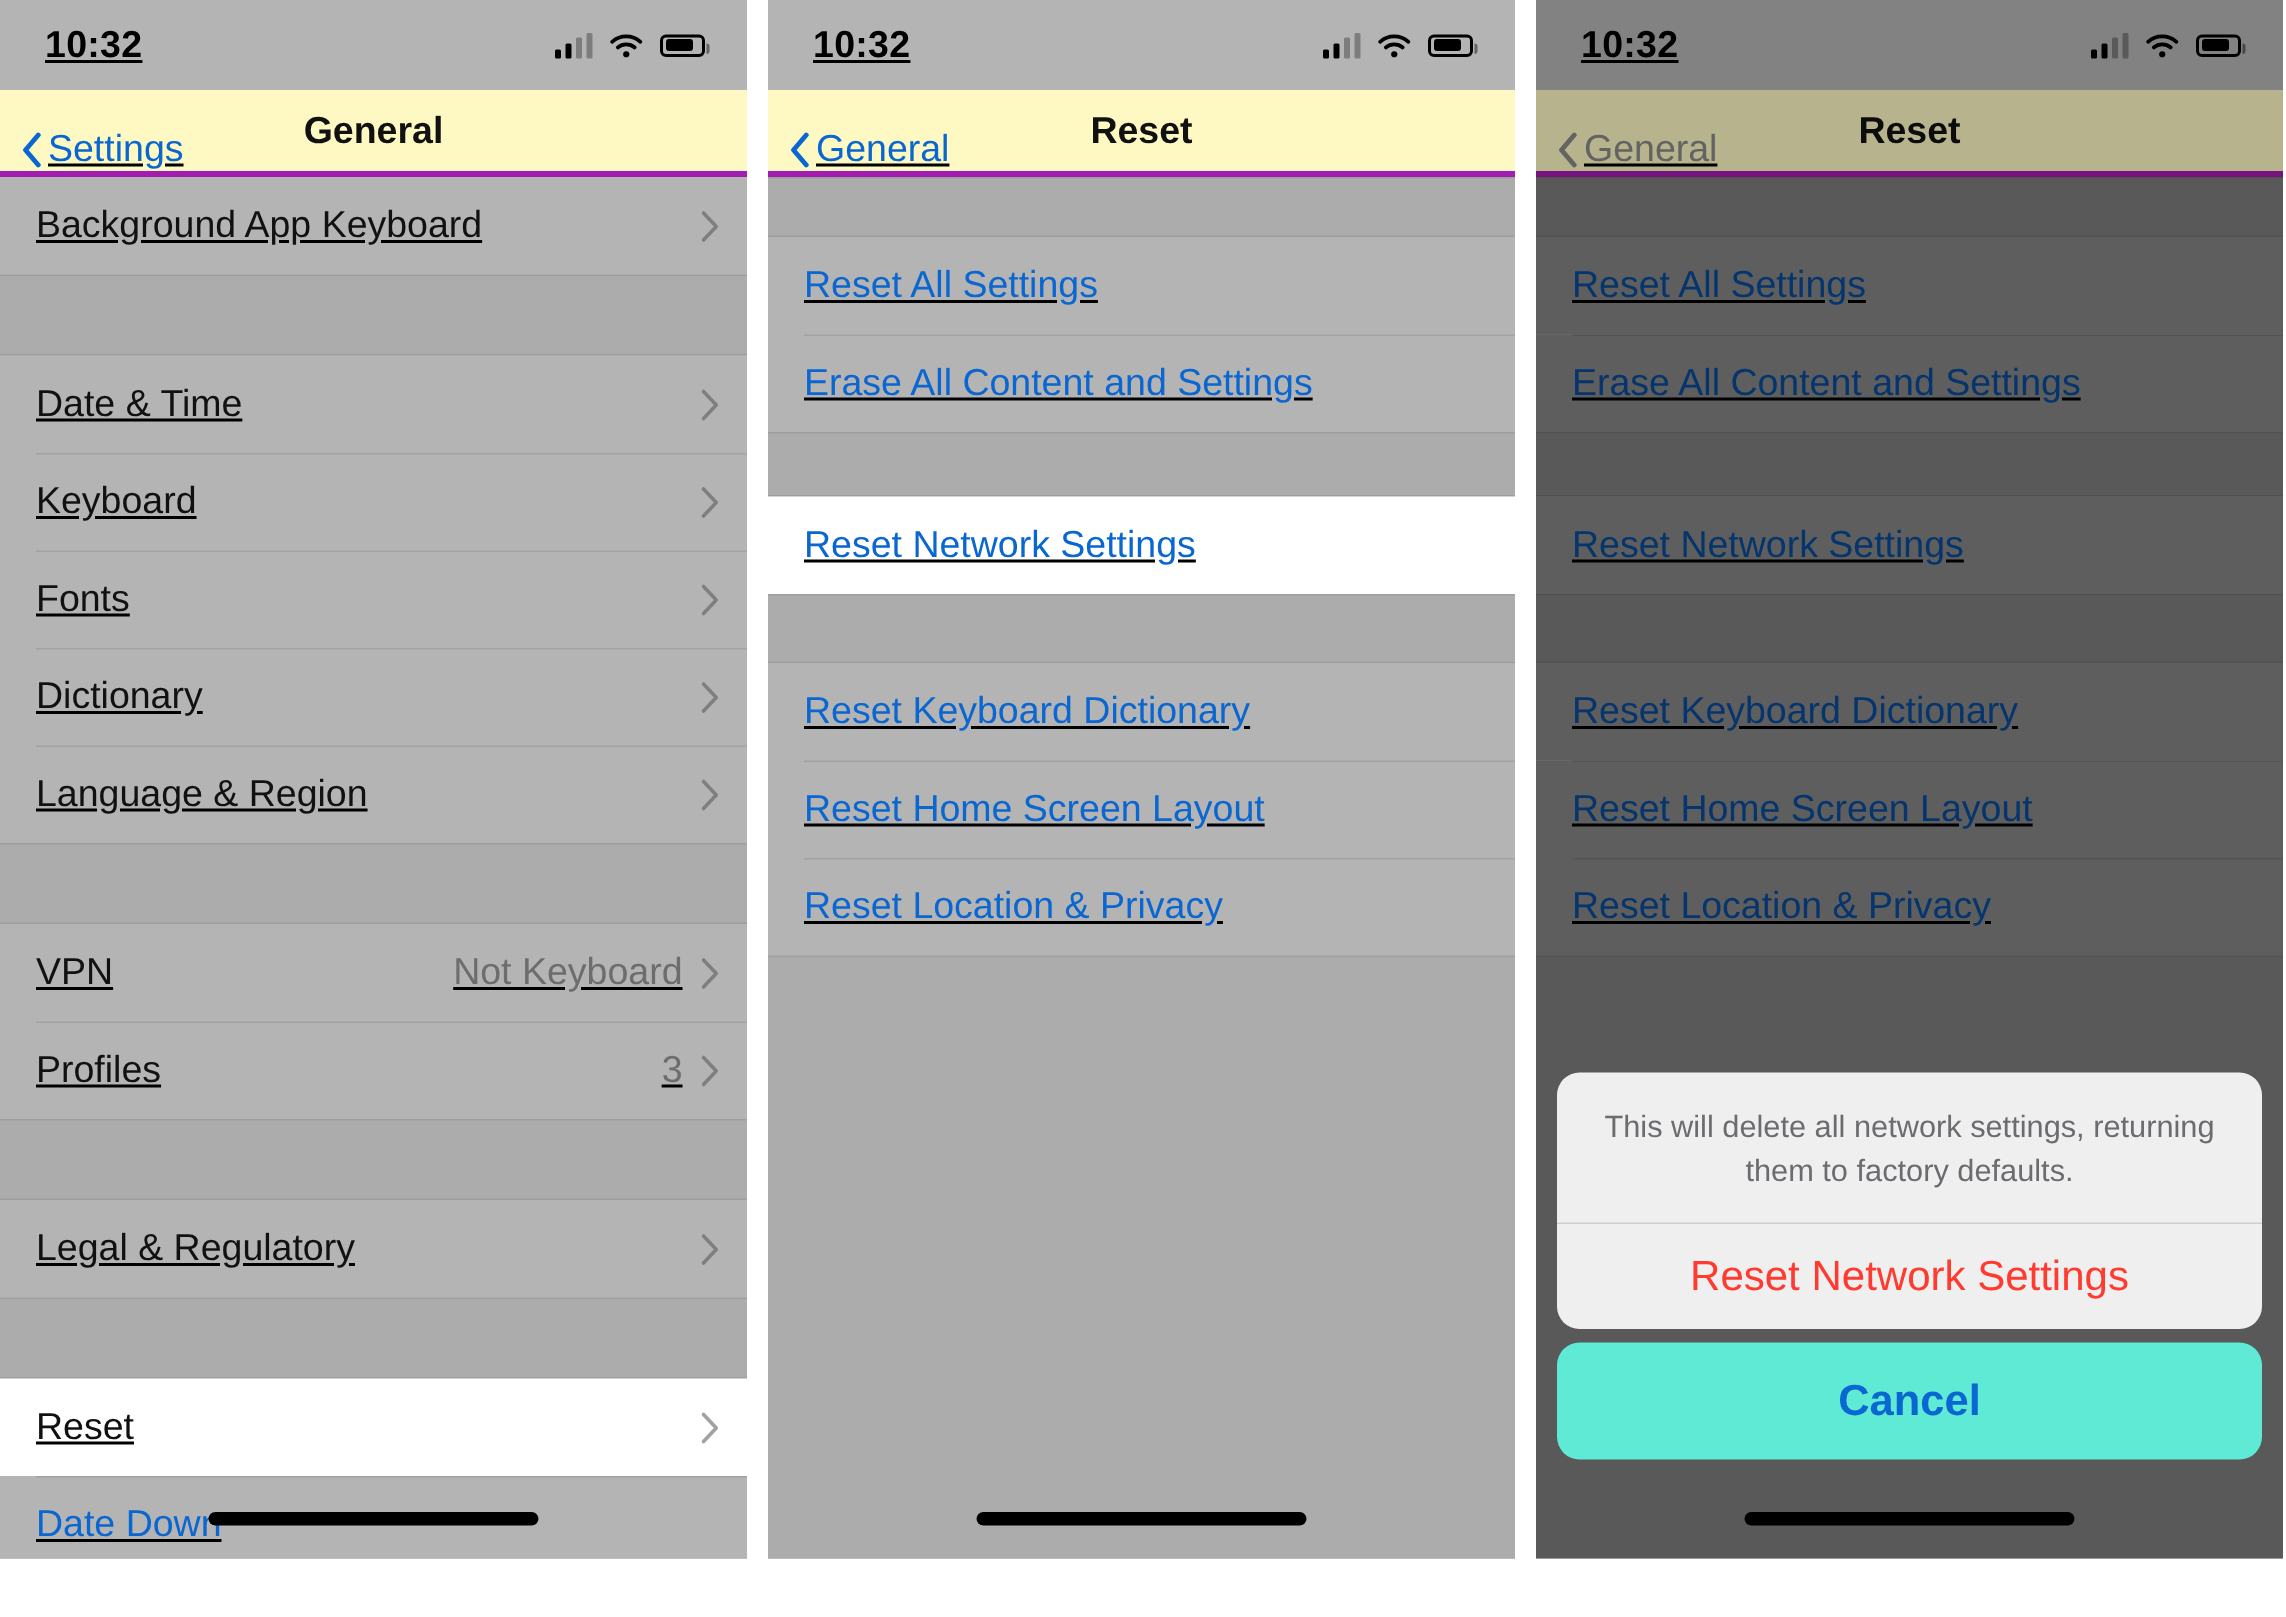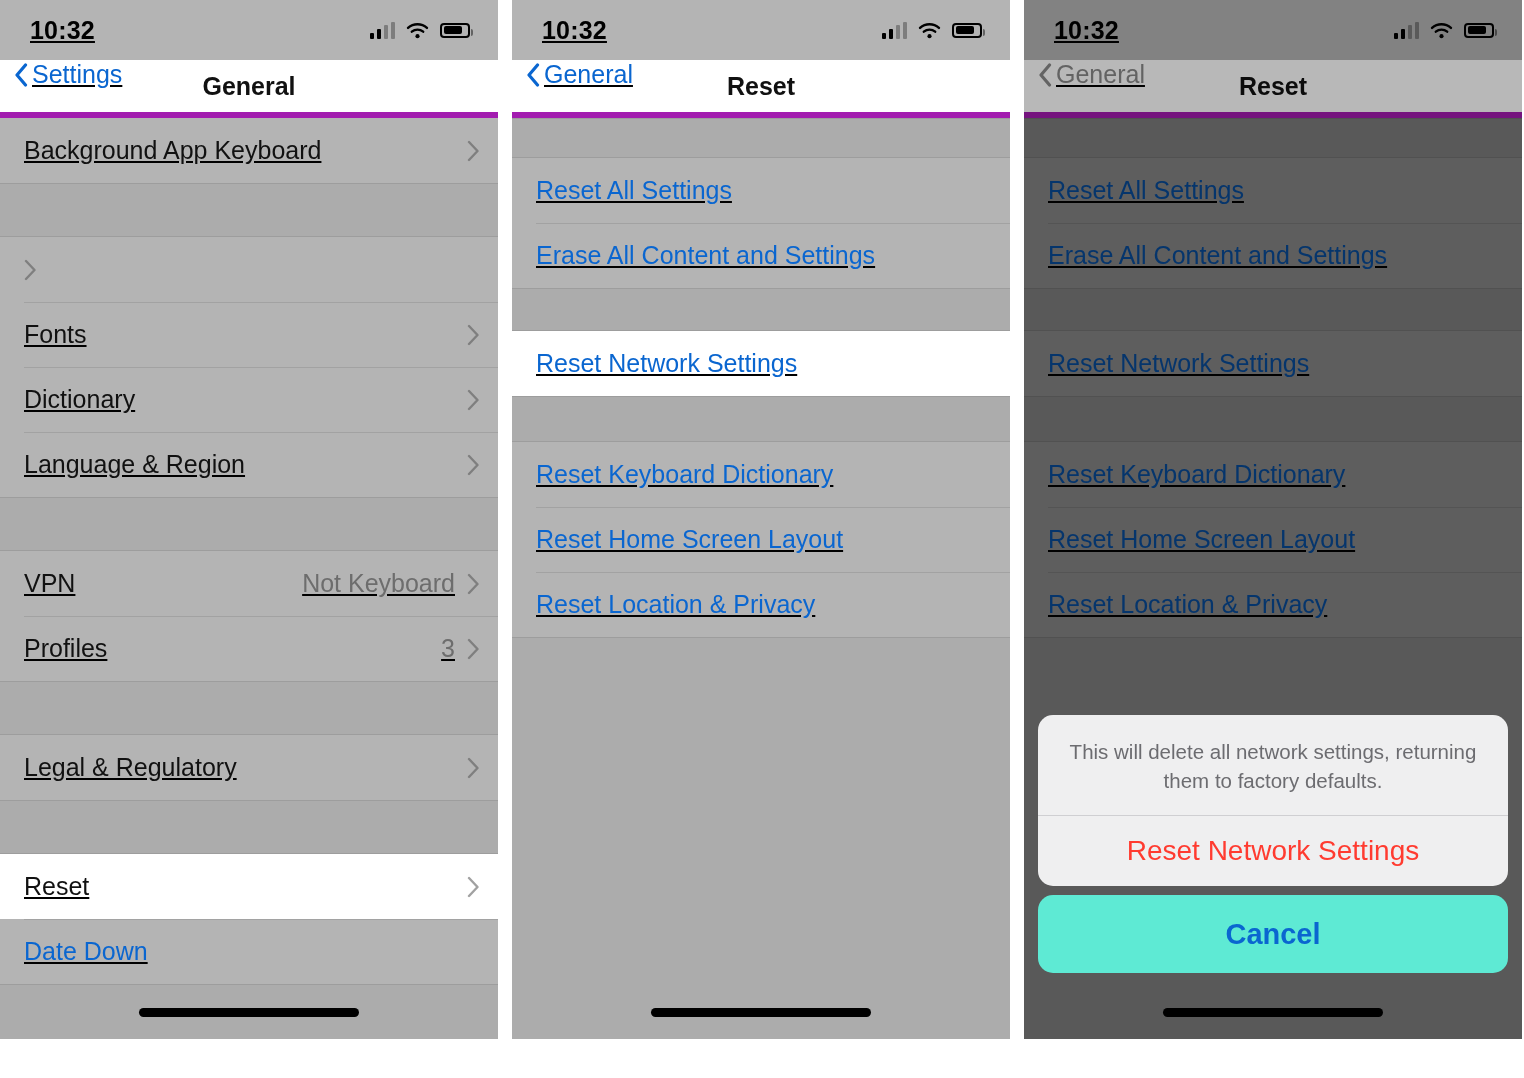--- a/index.html
+++ b/index.html
@@ -49,23 +49,23 @@
   .batt::after {
     content:""; position:absolute; right:-5px; top:4px;
     width:2.5px; height:7px; background:#000; border-radius:0 2px 2px 0; opacity:.45;
   }
   .batt i { position:absolute; left:1.5px; top:1.5px; bottom:1.5px; width:72%; background:#000; border-radius:2px; display:block; }
 
   
   .navbar {
     height:58px;
     position:relative;
-    display:flex; align-items:flex-start;
-    background:#ffffff;
-    border-bottom:6px solid #a21caf;
+    display:flex; align-items:flex-end;
+    background:#fef9c3;
+    border-bottom:4px solid #a21caf;
   }
   .nav-back {
     display:flex; align-items:center;
     padding-left:14px;
     color:#0a66d0;
     font-size:25px;
     gap:4px;
   }
   .nav-back .chev { display:block; width:14px; height:24px; }
   .nav-back.dim { color:#8a8a8a; }
@@ -194,20 +194,27 @@
           <div class="row">
             <span class="label">Background App Keyboard</span>
             <svg class="chev-r" viewBox="0 0 13 22">
               <path d="M2 2 L10.5 11 L2 20" fill="none" stroke="#555" stroke-width="2.4" stroke-linecap="round" stroke-linejoin="round"></path>
             </svg>
           </div>
         </div>
         <div class="gapblock" style="height:54px"></div>
         <div class="section">
           <div class="row">
+            <span class="label">Date &amp; Time</span>
+            <svg class="chev-r" viewBox="0 0 13 22">
+              <path d="M2 2 L10.5 11 L2 20" fill="none" stroke="#555" stroke-width="2.4" stroke-linecap="round" stroke-linejoin="round"></path>
+            </svg>
+          </div>
+          <div class="row">
+            <span class="label">Keyboard</span>
             <svg class="chev-r" viewBox="0 0 13 22">
               <path d="M2 2 L10.5 11 L2 20" fill="none" stroke="#555" stroke-width="2.4" stroke-linecap="round" stroke-linejoin="round"></path>
             </svg>
           </div>
           <div class="row">
             <span class="label">Fonts</span>
             <svg class="chev-r" viewBox="0 0 13 22">
               <path d="M2 2 L10.5 11 L2 20" fill="none" stroke="#555" stroke-width="2.4" stroke-linecap="round" stroke-linejoin="round"></path>
             </svg>
           </div>

